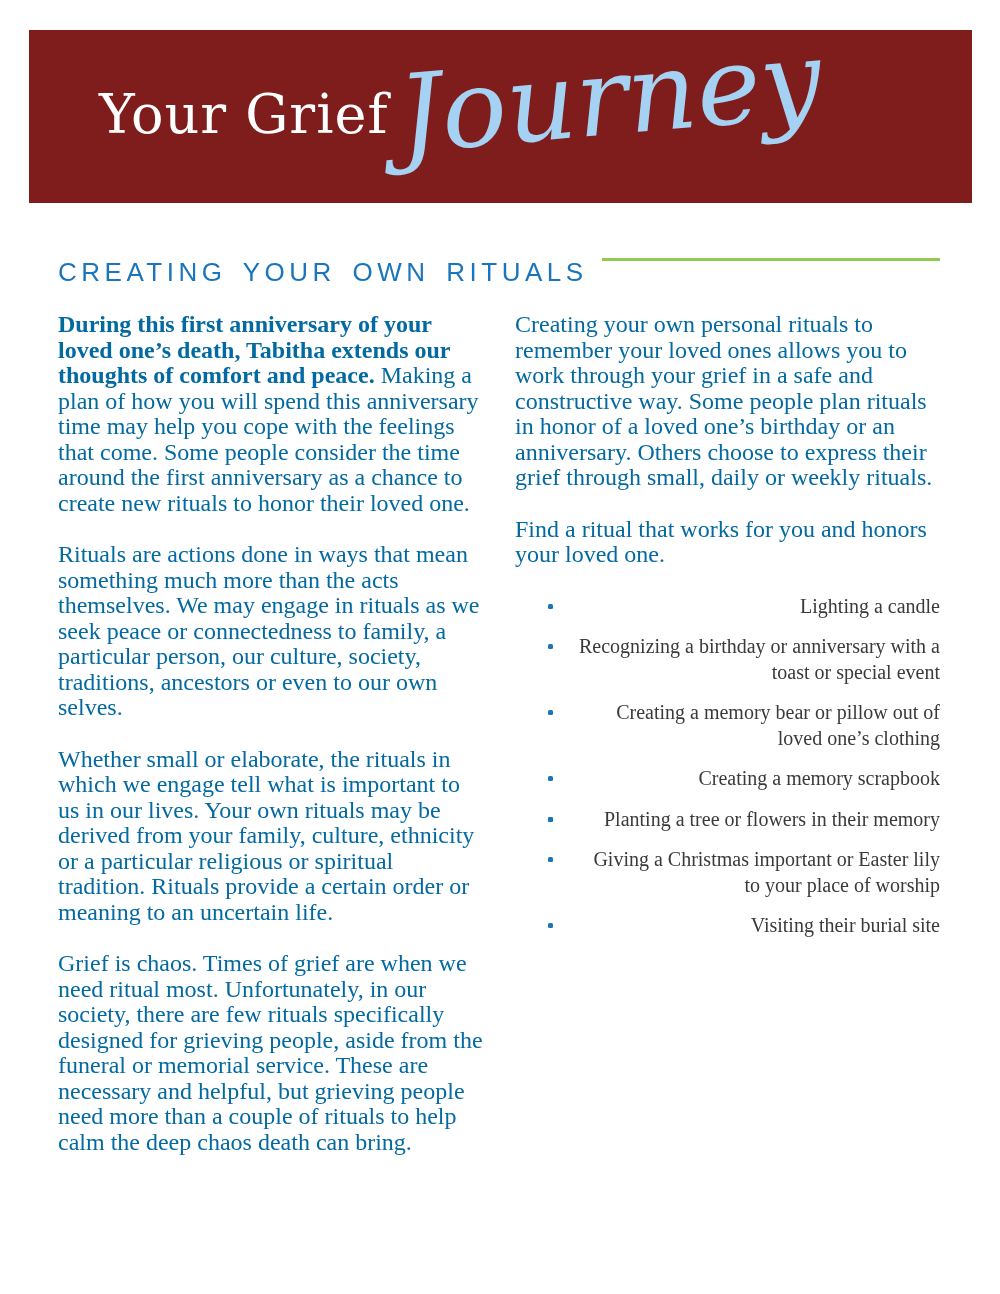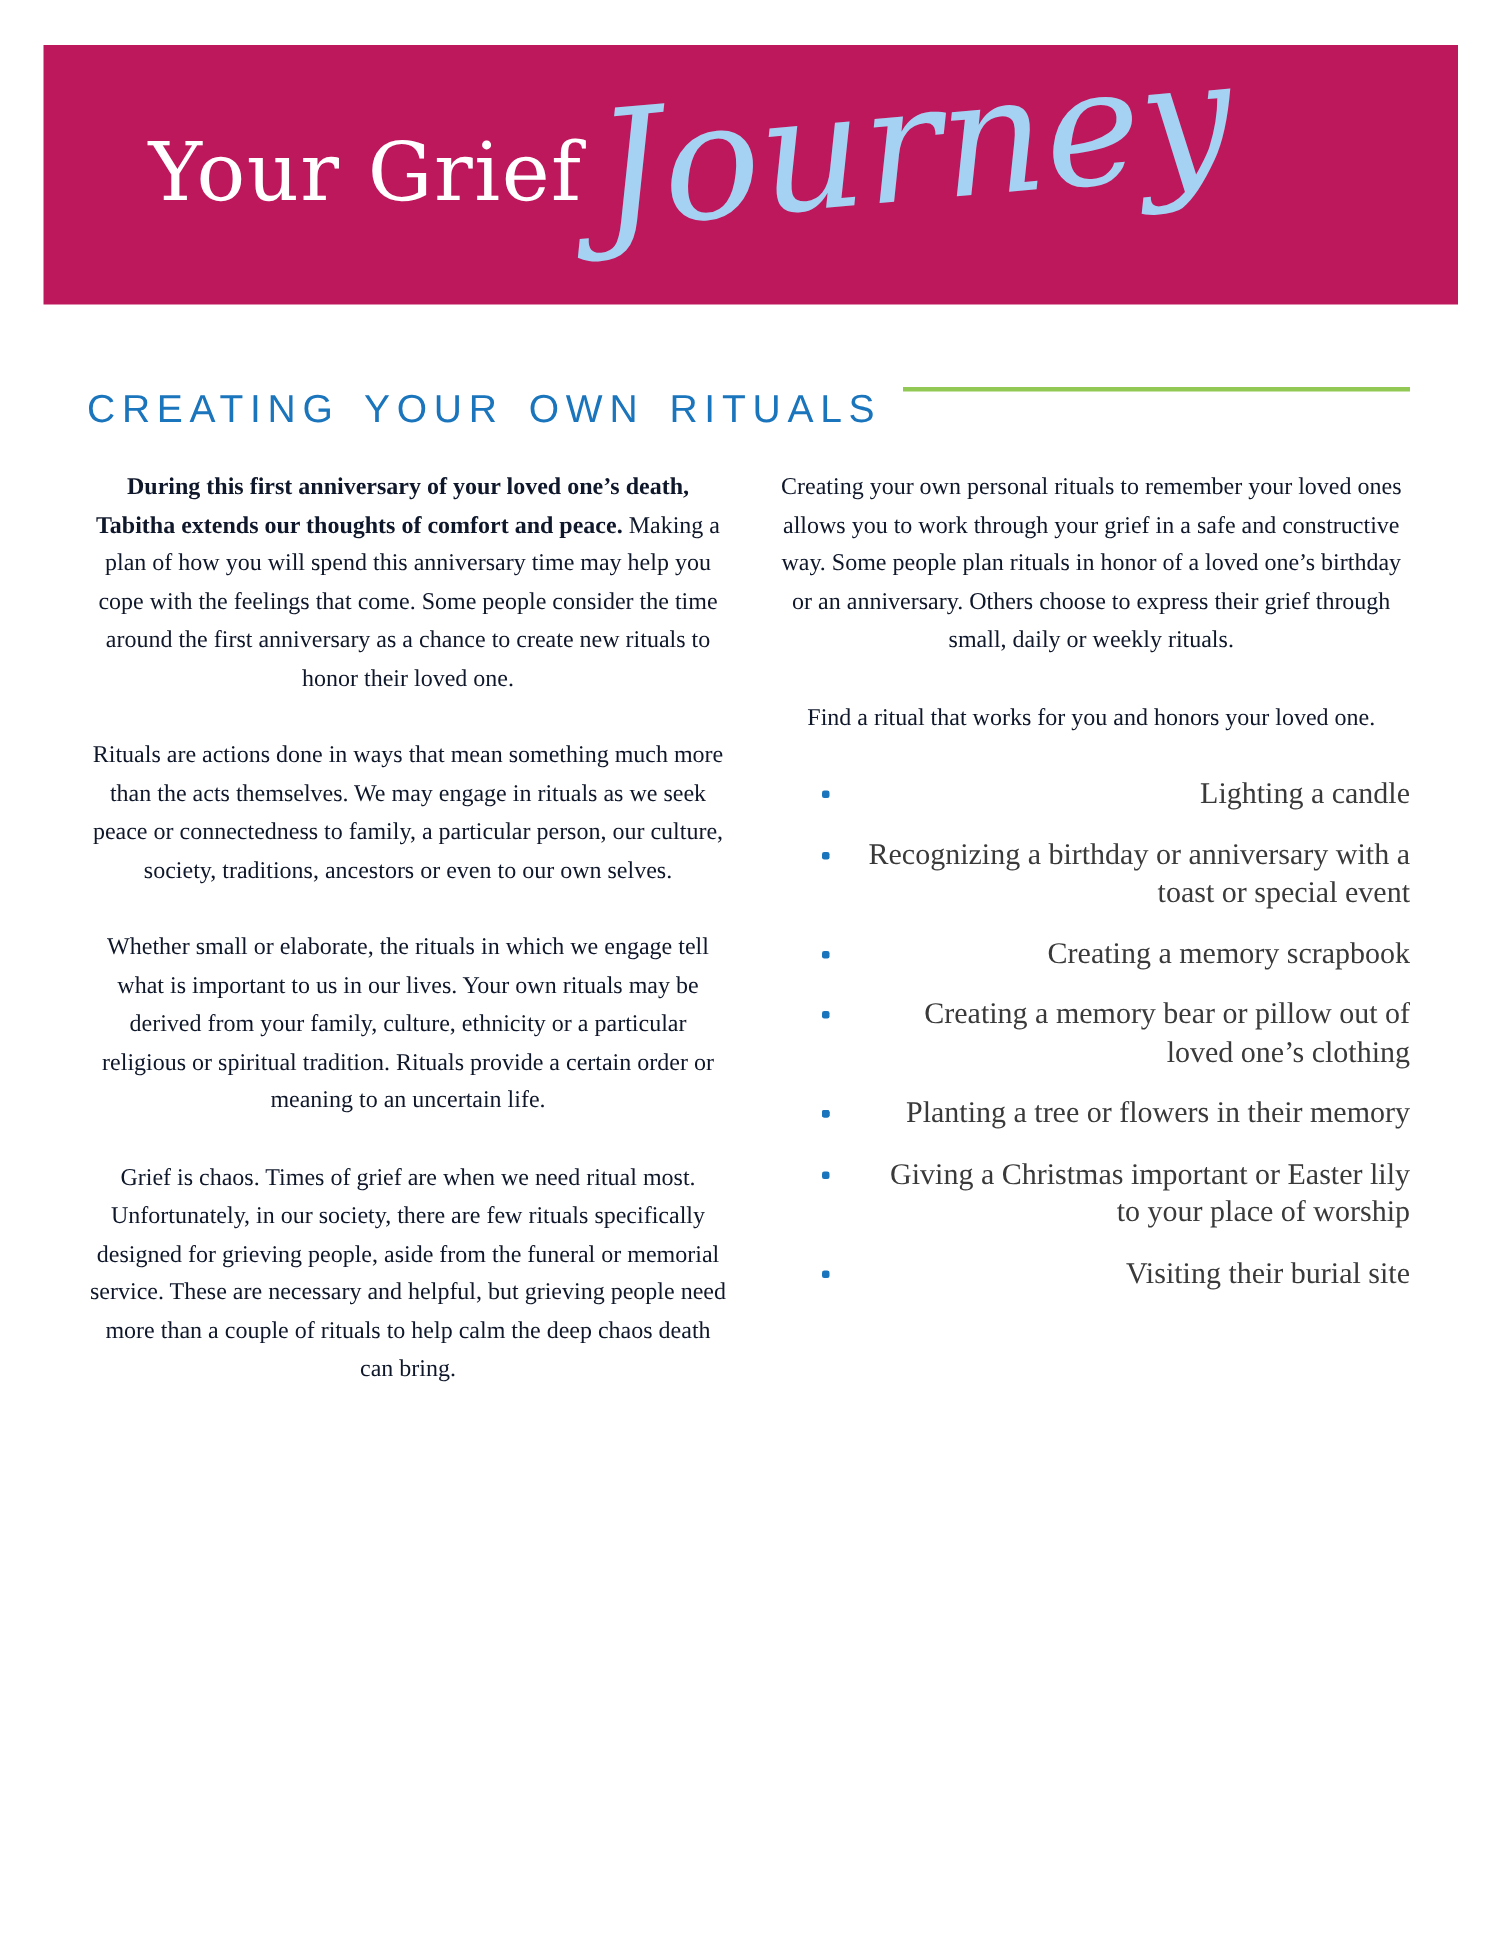--- a/index.html
+++ b/index.html
@@ -15,21 +15,21 @@
     overflow: hidden;
   }
 
   
   .banner {
     position: absolute;
     left: 29px;
     top: 30px;
     width: 943px;
     height: 173px;
-    background: #be185d;
+    background: #7f1d1d;
   }
   .banner .title-main {
     position: absolute;
     left: 70px;
     top: 58px;
     font-family: "DejaVu Serif", serif;
     font-size: 54px;
     line-height: 1;
     color: #ffffff;
     letter-spacing: 1px;
@@ -85,24 +85,23 @@
     width: 882px;
     display: flex;
     gap: 29px;
   }
   .col { color: #3a3a3a; }
   .col.left  { width: 428px; }
   .col.right { width: 425px; }
 
   .col p {
     margin: 0 0 26px 0;
-    font-size: 16px;
+    font-size: 24px;
     line-height: 25.5px;
-    color: #0f172a;
-    text-align: center;
+    color: #0369a1;
   }
   .col p strong { font-weight: bold; }
 
   .ritual-list {
     list-style: none;
     margin: 0;
     padding: 0;
     text-align: right;
   }
   .ritual-list li {
@@ -144,22 +143,22 @@
     <p>Whether small or elaborate, the rituals in which we engage tell what is important to us in our lives. Your own rituals may be derived from your family, culture, ethnicity or a particular religious or spiritual tradition. Rituals provide a certain order or meaning to an uncertain life.</p>
     <p>Grief is chaos. Times of grief are when we need ritual most. Unfortunately, in our society, there are few rituals specifically designed for grieving people, aside from the funeral or memorial service. These are necessary and helpful, but grieving people need more than a couple of rituals to help calm the deep chaos death can bring.</p>
   </div>
 
   <div class="col right">
     <p>Creating your own personal rituals to remember your loved ones allows you to work through your grief in a safe and constructive way. Some people plan rituals in honor of a loved one’s birthday or an anniversary. Others choose to express their grief through small, daily or weekly rituals.</p>
     <p>Find a ritual that works for you and honors your loved one.</p>
     <ul class="ritual-list">
       <li><span class="bullet-dot"></span><span>Lighting a candle</span></li>
       <li><span class="bullet-dot"></span><span>Recognizing a birthday or anniversary with a toast or special event</span></li>
+      <li><span class="bullet-dot"></span><span>Creating a memory bear or pillow out of loved one’s clothing</span></li>
       <li><span class="bullet-dot"></span><span>Creating a memory scrapbook</span></li>
-      <li><span class="bullet-dot"></span><span>Creating a memory bear or pillow out of loved one’s clothing</span></li>
       <li><span class="bullet-dot"></span></li>
       <li><span class="bullet-dot"></span><span>Planting a tree or flowers in their memory</span></li>
       <li><span class="bullet-dot"></span><span>Giving a Christmas important or Easter lily to your place of worship</span></li>
       <li><span class="bullet-dot"></span><span>Visiting their burial site</span></li>
     </ul>
   </div>
 
 </div>
 
 </body></html>

